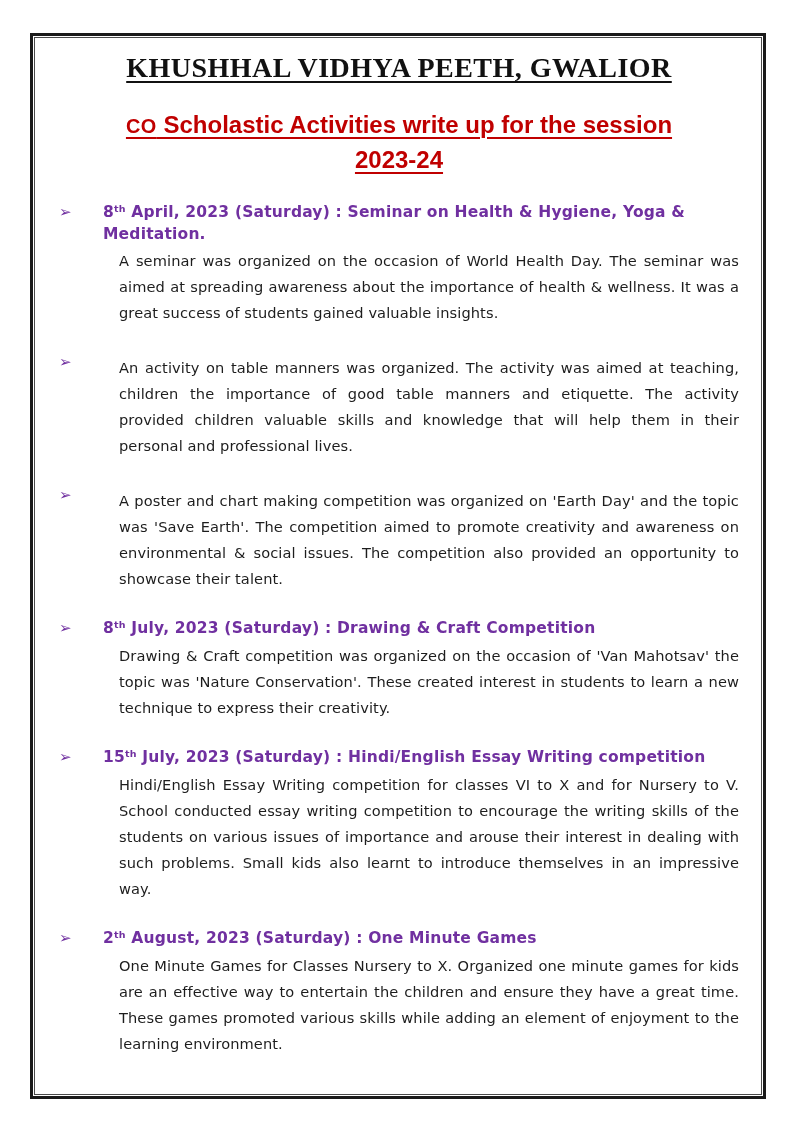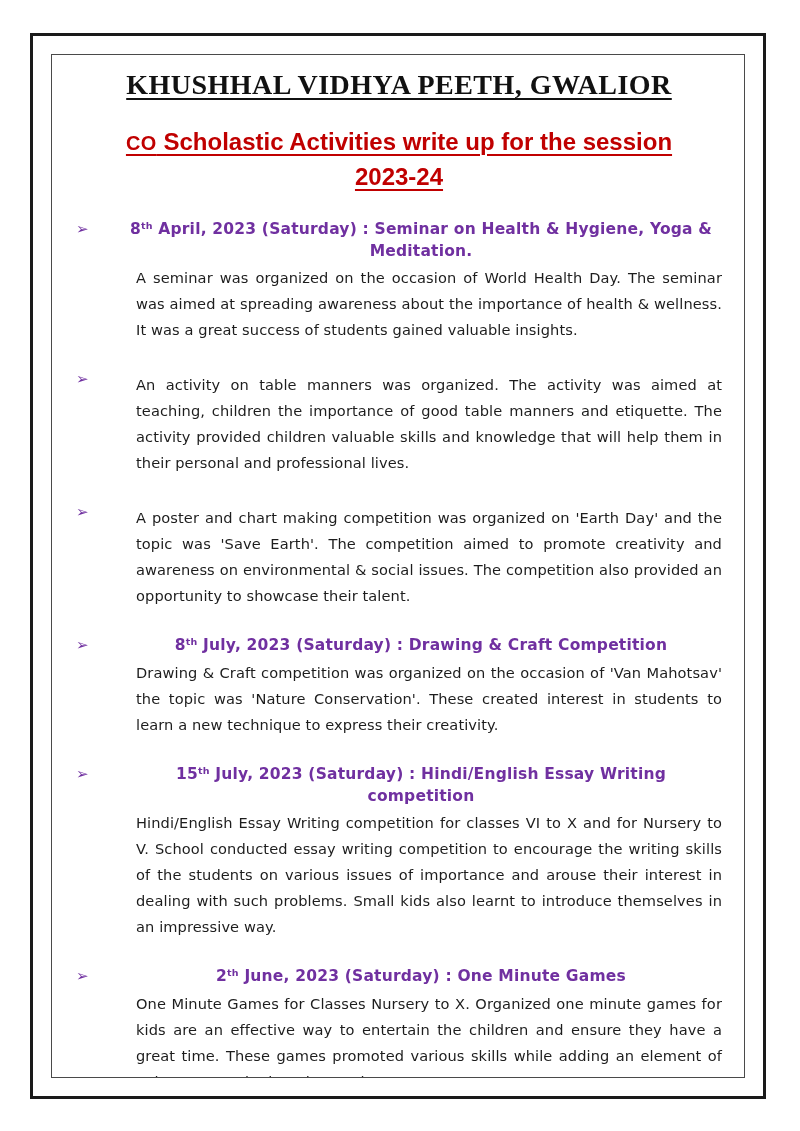--- a/index.html
+++ b/index.html
@@ -16,21 +16,21 @@
     position:relative;
     font-family:"DejaVu Sans", sans-serif;
     color:var(--ink);
     overflow:hidden;
   }
   .page-border{
     position:absolute;
     left:30px; top:33px;
     width:736px; height:1066px;
     border:3px solid var(--border-dark);
-    padding:18px;
+    padding:1px;
     background:#ffffff;
   }
   .page-border-inner{
     width:100%; height:100%;
     border:1px solid var(--border-thin);
     padding:10px 20px 0 22px;
     overflow:hidden;
   }
   .school-title{
     margin-top:4px;
@@ -79,21 +79,20 @@
     font-size:15px;
     line-height:21px;
     padding-left:2px;
   }
   .item-heading{
     color:var(--purple);
     font-weight:bold;
     font-size:15.5px;
     line-height:21px;
     letter-spacing:0.2px;
-    text-align:center;
   }
   .item-body{
     margin-top:3px;
     font-size:14.6px;
     line-height:26px;
     text-align:justify;
     color:var(--ink);
     letter-spacing:0.1px;
     margin-left:16px;
   }
@@ -149,20 +148,20 @@
         <div class="activity-item">
           <span class="bullet">➢</span>
           <div>
             <div class="item-heading"><span>15</span><span class="sup">th</span><span> July, 2023 (Saturday) : Hindi/English Essay Writing competition</span></div>
             <p class="item-body"><span>Hindi/English Essay Writing competition for classes VI to X and for Nursery to V. School conducted essay writing competition to encourage the writing skills of the students on various issues of importance and arouse their interest in dealing with such problems. Small kids also learnt to introduce themselves in an impressive way.</span></p>
           </div>
         </div>
         <div class="activity-item">
           <span class="bullet">➢</span>
           <div>
-            <div class="item-heading"><span>2</span><span class="sup">th</span><span> June, 2023 (Saturday) : One Minute Games</span></div>
+            <div class="item-heading"><span>2</span><span class="sup">th</span><span> August, 2023 (Saturday) : One Minute Games</span></div>
             <p class="item-body"><span>One Minute Games for Classes Nursery to X. Organized one minute games for kids are an effective way to entertain the children and ensure they have a great time. These games promoted various skills while adding an element of enjoyment to the learning environment.</span></p>
           </div>
         </div>
       </div>
 
   </div>
 </div>
 
 </body></html>

